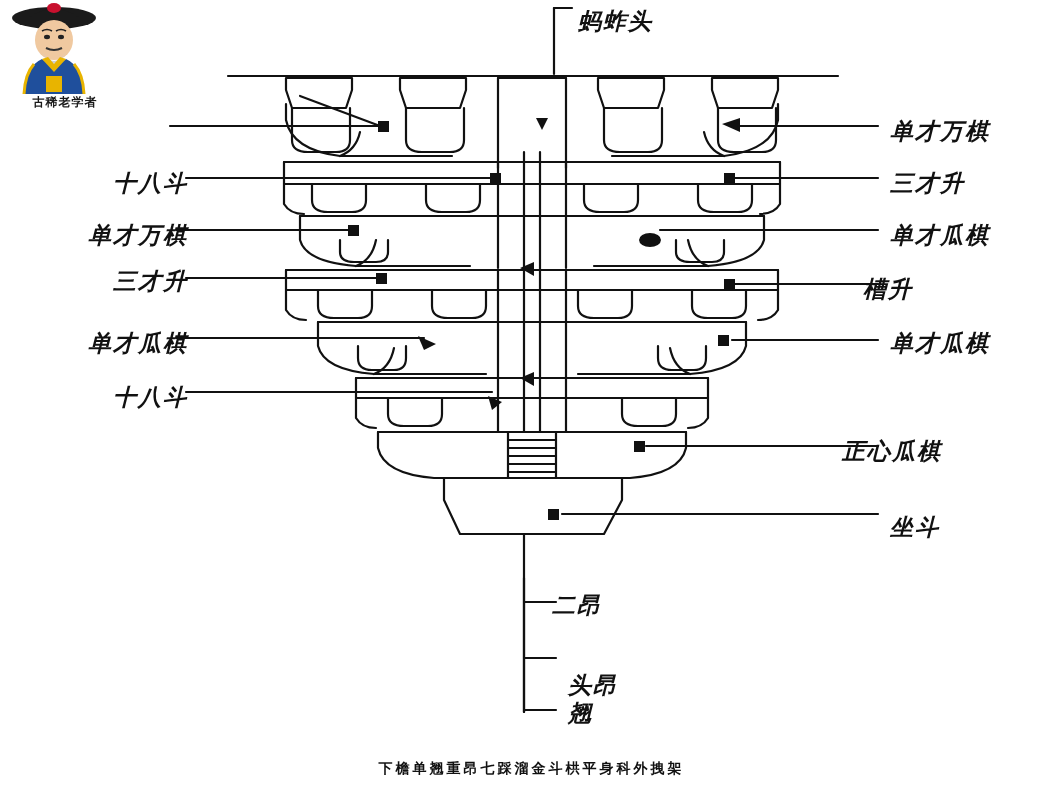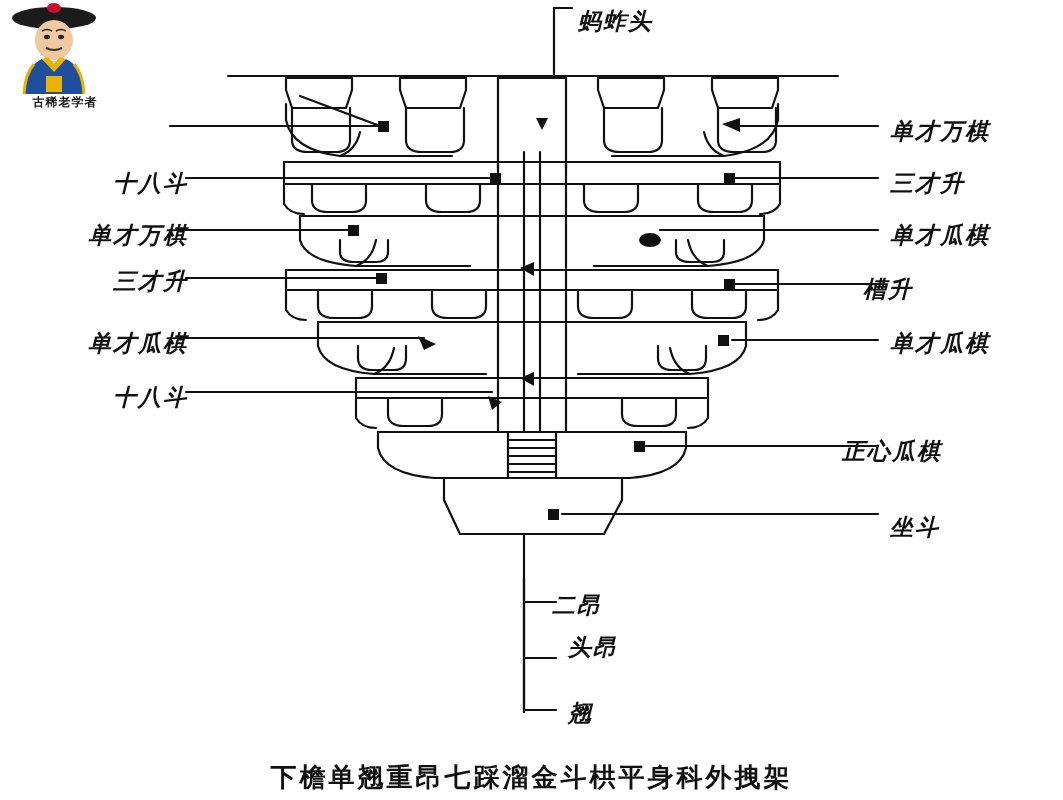--- a/index.html
+++ b/index.html
@@ -51,21 +51,21 @@
   .label.right-align {
     text-align: right;
   }
   .caption {
     position: absolute;
     left: 0;
     top: 760px;
     width: 1063px;
     text-align: center;
     font-family: "Liberation Serif", "DejaVu Serif", serif;
-    font-size: 26px;
+    font-size: 14px;
     font-weight: bold;
     color: #111111;
     letter-spacing: 3px;
   }
   #diagram-svg {
     position: absolute;
     left: 0;
     top: 0;
   }
 </style>
@@ -263,18 +263,18 @@
 
   <div class="label" style="left:890px; top:116px;">单才万棋</div>
   <div class="label" style="left:890px; top:168px;">三才升</div>
   <div class="label" style="left:890px; top:220px;">单才瓜棋</div>
   <div class="label" style="left:863px; top:274px;">槽升</div>
   <div class="label" style="left:890px; top:328px;">单才瓜棋</div>
   <div class="label" style="left:842px; top:436px;">正心瓜棋</div>
   <div class="label" style="left:890px; top:512px;">坐斗</div>
 
   <div class="label" style="left:552px; top:590px;">二昂</div>
-  <div class="label" style="left:568px; top:632px;">头昂</div>
+  <div class="label" style="left:568px; top:670px;">头昂</div>
   <div class="label" style="left:568px; top:698px;">翘</div>
 
   <div class="caption">下檐单翘重昂七踩溜金斗栱平身科外拽架</div>
 
 </div>
 
 </body></html>

